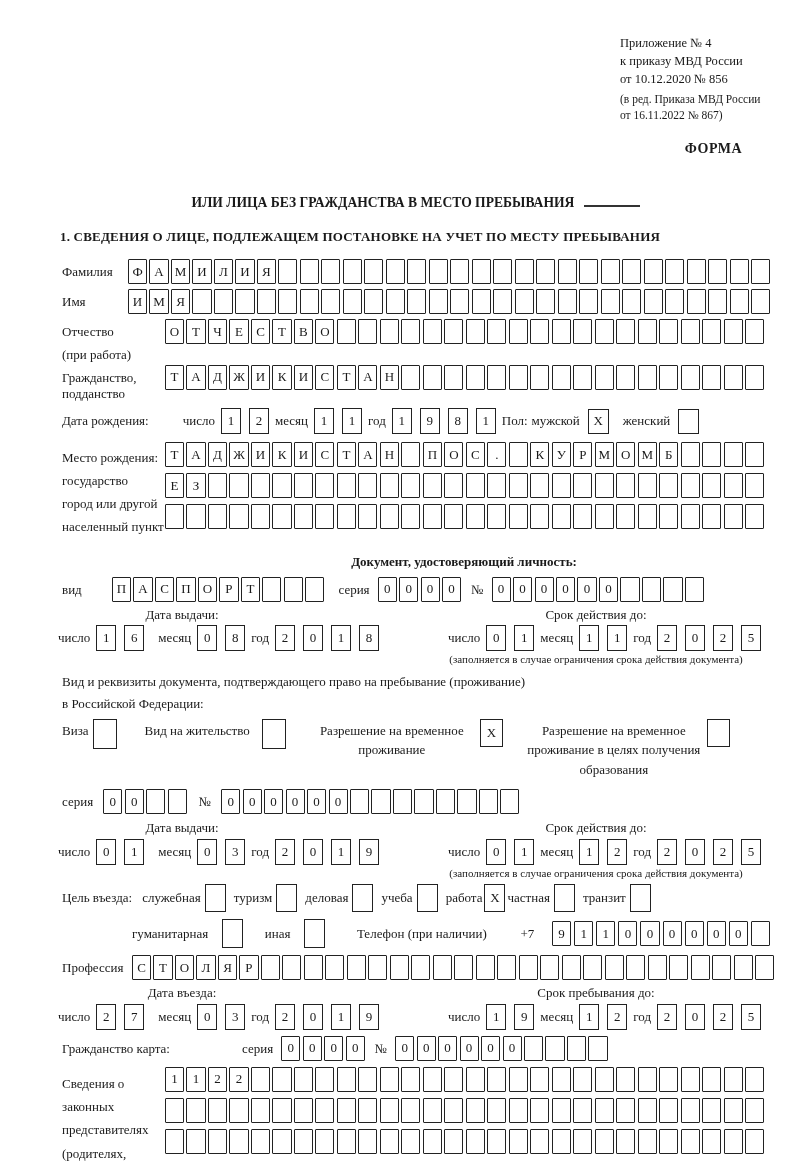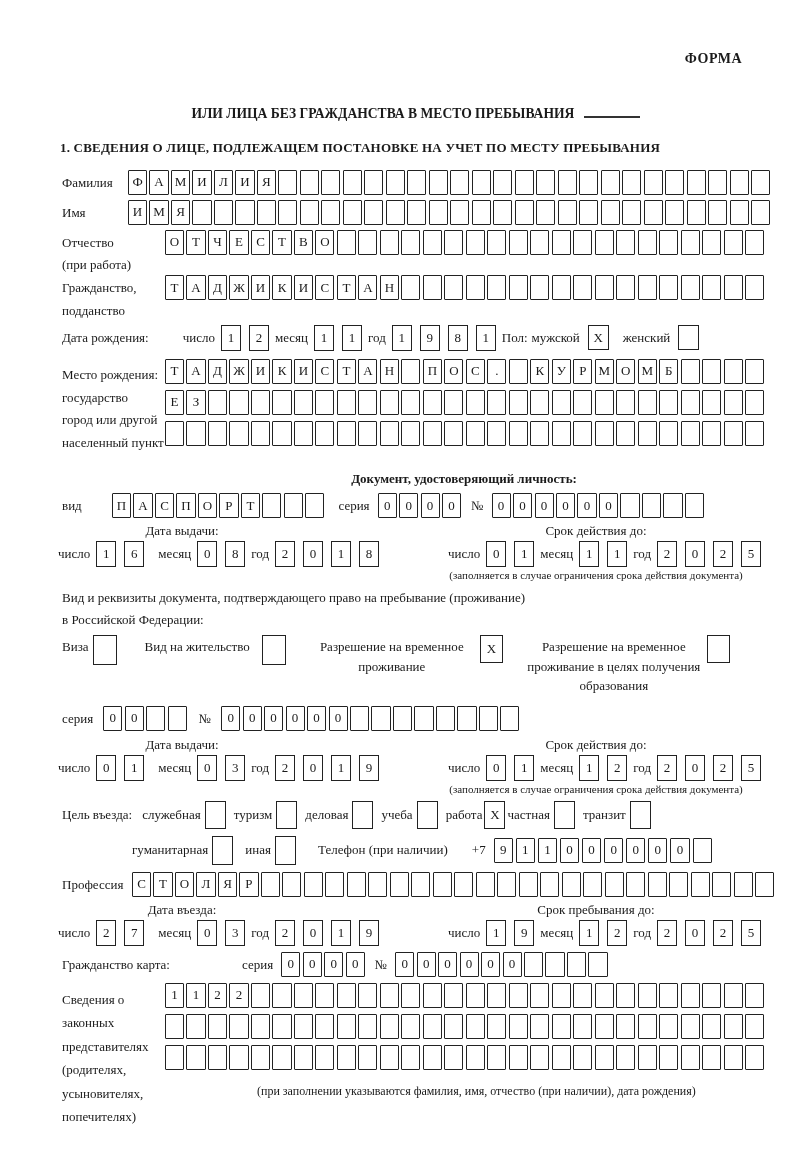--- a/index.html
+++ b/index.html
@@ -46,20 +46,29 @@
   .purpose-line{display:flex; align-items:center; margin-bottom:7px; white-space:nowrap;}
   .purpose-line .gap{width:10px;}
   .rep-note{font-size:12px; margin:8px 0 0 92px;}
   .mono-gap{width:26px;}
 </style>
 </head>
 <body>
 
 <div class="page">
 
+  <div class="appendix">
+    <div>Приложение № 4</div>
+    <div>к приказу МВД России</div>
+    <div>от 10.12.2020 № 856</div>
+    <div class="sub">
+      <div>(в ред. Приказа МВД России</div>
+      <div>от 16.11.2022 № 867)</div>
+    </div>
+  </div>
 
   <div class="forma">ФОРМА</div>
 
   <div class="title">
     <br>
     <span>ИЛИ ЛИЦА БЕЗ ГРАЖДАНСТВА В МЕСТО ПРЕБЫВАНИЯ</span><span class="title-underline"></span>
   </div>
 
   <div class="sec1">1. СВЕДЕНИЯ О ЛИЦЕ, ПОДЛЕЖАЩЕМ ПОСТАНОВКЕ НА УЧЕТ ПО МЕСТУ ПРЕБЫВАНИЯ</div>
 
@@ -168,21 +177,21 @@
         <span class="cell"></span>
         <span class="cell"></span>
         <span class="cell"></span>
         <span class="cell"></span>
       </div>
   </div>
 
   <div class="frow" style="margin-bottom:2px;">
     <div class="flabel w103">
       <div>Гражданство,</div>
-      <div style="margin-top:6px;">подданство</div>
+      <div style="">подданство</div>
     </div>
     <div class="cellrow">
         <span class="cell">Т</span>
         <span class="cell">А</span>
         <span class="cell">Д</span>
         <span class="cell">Ж</span>
         <span class="cell">И</span>
         <span class="cell">К</span>
         <span class="cell">И</span>
         <span class="cell">С</span>
@@ -504,21 +513,21 @@
     <span>учеба</span>
       <span class="chk" style="height:28px;margin-right:8px;"></span>
     <span>работа</span>
       <span class="chk" style="height:28px;margin:0 2px;">X</span>
     <span>частная</span>
       <span class="chk" style="height:28px;margin-right:8px;"></span>
     <span>транзит</span>
       <span class="chk" style="height:28px;"></span>
   </div>
 
-  <div class="purpose-line" style="margin-left:70px;">
+  <div class="purpose-line" style="margin-left:70px;justify-content:space-between;">
     <span>гуманитарная</span>
       <span class="chk" style="height:29px;margin-right:12px;"></span>
     <span>иная</span>
       <span class="chk" style="height:29px;margin-right:22px;"></span>
     <span>Телефон (при наличии)</span>
     <span style="margin:0 8px 0 24px;">+7</span>
     <span class="cellrow" style="gap:3px;">
         <span class="cell">9</span>
         <span class="cell">1</span>
         <span class="cell">1</span>

